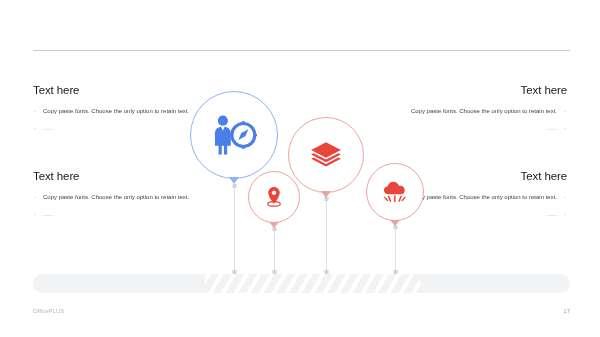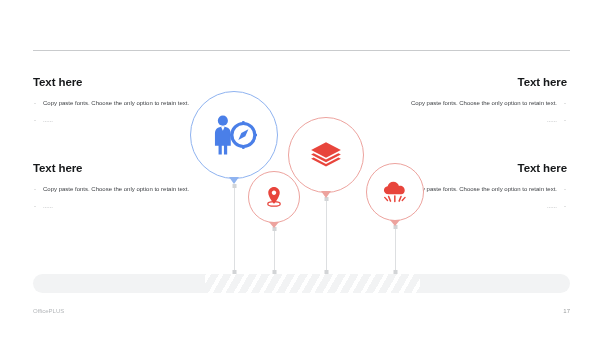--- a/index.html
+++ b/index.html
@@ -31,24 +31,24 @@
   
   .text-block {
     position: absolute;
     width: 163px;
   }
   .tb-left   { left: 33px; }
   .tb-right  { left: 404px; text-align: right; }
 
   .tb-title {
     font-size: 11.5px;
-    font-weight: bold;
+    font-weight: normal;
     color: #16181a;
     letter-spacing: -0.1px;
-    margin: 4px 0 9px 0;
+    margin: 12px 0 9px 0;
     line-height: 1.1;
   }
 
   .bullet-list {
     margin: 0;
     padding: 0;
     list-style: none;
   }
   .bullet-row {
     position: relative;

